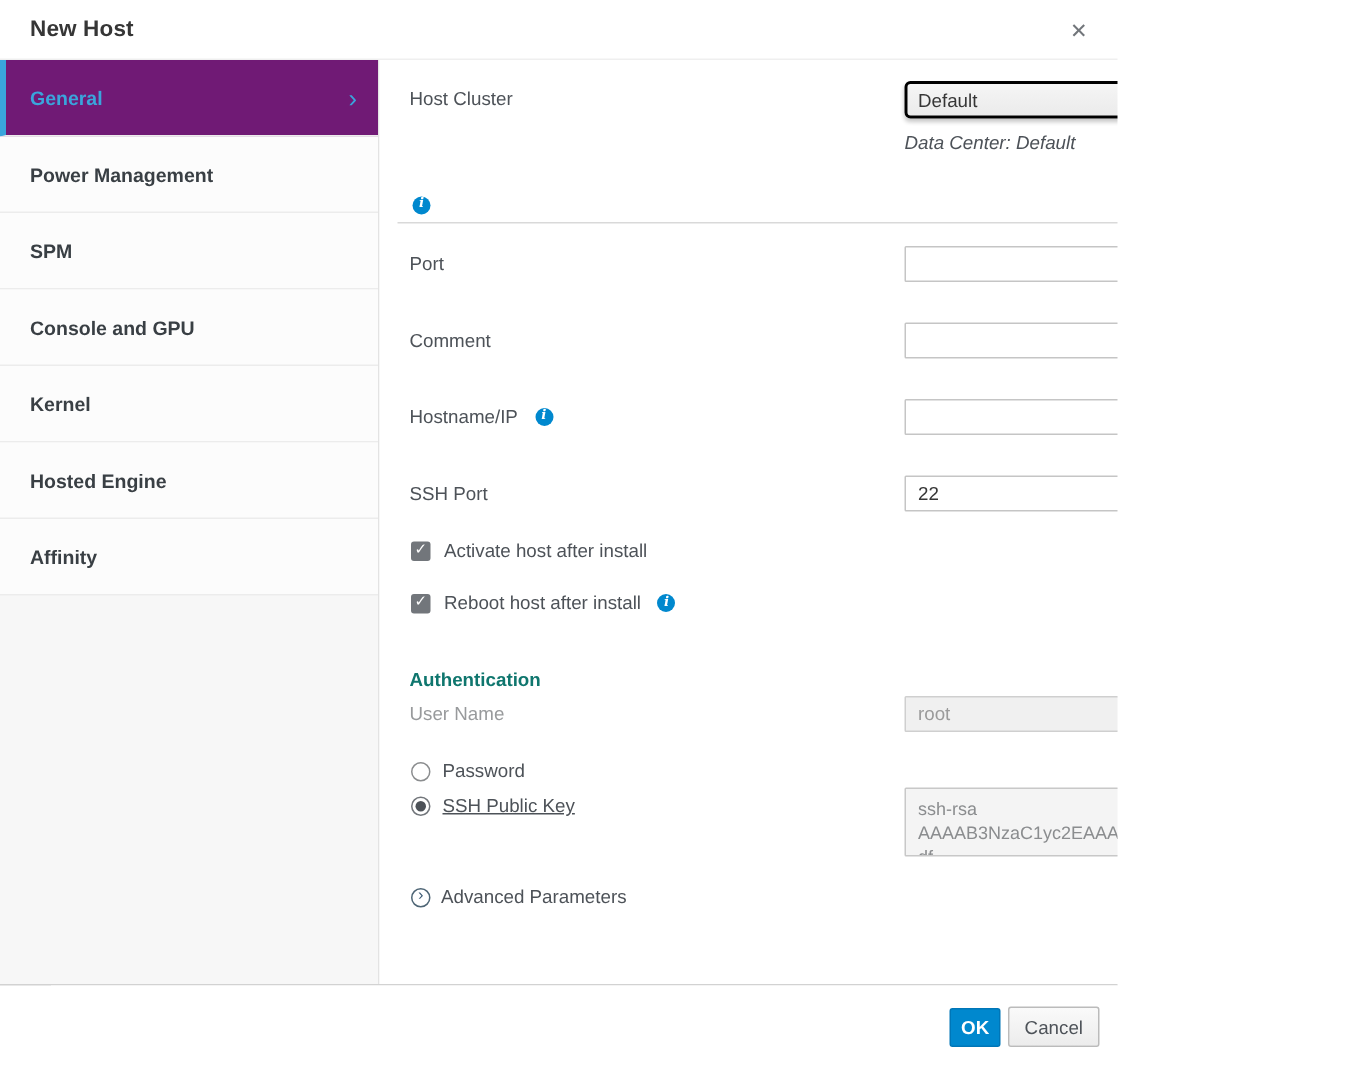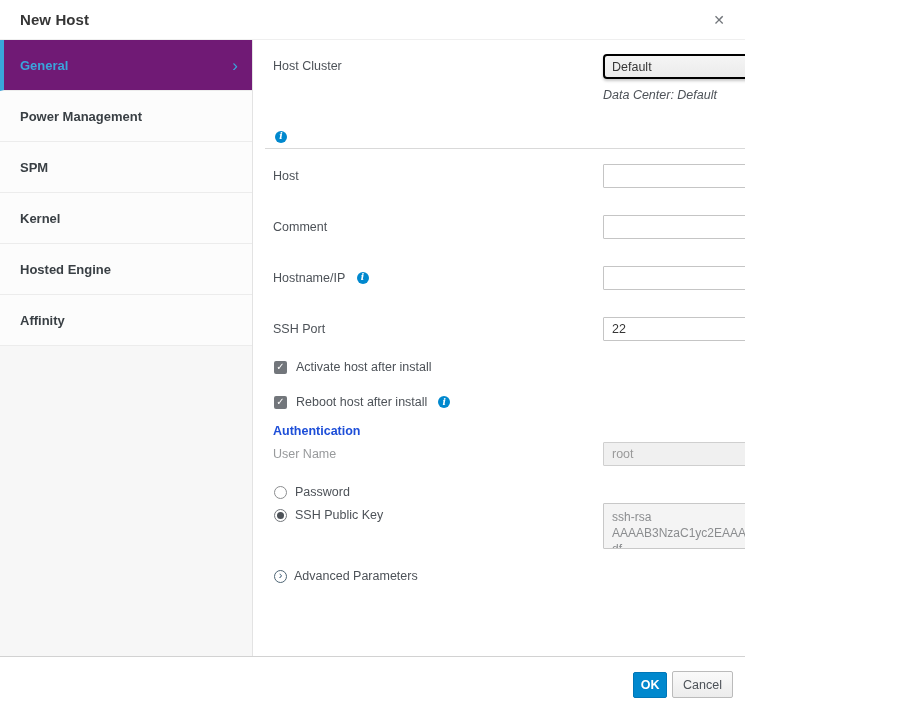--- a/index.html
+++ b/index.html
@@ -104,37 +104,37 @@
   .cb-row2 { margin-top:21px; }
   .checkbox {
     width:13px; height:13px; border-radius:2px;
     background:#72767b; color:#fff;
     display:inline-flex; align-items:center; justify-content:center;
     font-size:10px; line-height:1; flex:0 0 13px;
   }
   .cb-label { margin-left:9px; color:#4d5258; }
   .cb-row .info-icon { margin-left:11px; }
 
-  .auth-head { margin-top:15px; padding-left:20px; font-weight:700; color:#1d4ed8; }
+  .auth-head { margin-top:37px; padding-left:20px; font-weight:700; color:#0f766e; }
   .uname-row { margin-top:4px; }
   .lbl-dim { color:#989a9c; }
 
   .radio-row { margin-top:19px; display:flex; align-items:center; padding-left:21px; cursor:pointer;text-align:center; }
   .radio {
     width:13px; height:13px; border-radius:50%;
     border:1px solid #8b8d8f; background:#fff; flex:0 0 13px;
     display:inline-flex; align-items:center; justify-content:center;
   }
   .radio .dot { width:7px; height:7px; border-radius:50%; background:transparent; }
   .radio.selected { border-color:#72767b; }
   .radio.selected .dot { background:#4d5258; }
   .radio-label { margin-left:8px; color:#4d5258; }
 
   .ssh-row { margin-top:4px; display:flex; align-items:flex-start; padding:0 16px 0 21px; }
-  .ssh-left { width:329px; flex:0 0 329px; display:flex; align-items:flex-end; padding-top:5px; }
+  .ssh-left { width:329px; flex:0 0 329px; display:flex; align-items:flex-end; padding-top:5px;text-decoration:underline; }
 
   .ta-wrap { position:relative; width:290px; height:46px; }
   textarea.sshkey {
     width:290px; height:46px; resize:none;
     border:1px solid #c8c8c8; border-radius:1px;
     background:#f4f4f4; color:#8b8d8f;
     font-family:"Liberation Sans", sans-serif; font-size:12px; line-height:16px;
     padding:5px 17px 2px 8px; outline:none; overflow:hidden;
   }
   textarea.sshkey::placeholder { color:#8b8d8f; opacity:1; }
@@ -196,20 +196,23 @@
           <span>General</span>
           <span class="side-chevron">›</span>
         </div>
         <div class="side-item">
           <span>Power Management</span>
         </div>
         <div class="side-item">
           <span>SPM</span>
         </div>
         <div class="side-item">
+          <span>Console and GPU</span>
+        </div>
+        <div class="side-item">
           <span>Kernel</span>
         </div>
         <div class="side-item">
           <span>Hosted Engine</span>
         </div>
         <div class="side-item">
           <span>Affinity</span>
         </div>
       </div>
 
@@ -225,21 +228,21 @@
           <div class="dc-note">Data Center: Default</div>
         </div>
       </div>
 
       <div class="info-block">
         <span class="info-icon">i</span>
       </div>
       <hr class="divider">
 
       <div class="row frow-first">
-        <div class="lbl">Host</div>
+        <div class="lbl">Port</div>
         <div class="fld">
           <input class="txt" type="text" value="" style="">
         </div>
       </div>
 
       <div class="row frow">
         <div class="lbl">Comment</div>
         <div class="fld">
           <input class="txt" type="text" value="" style="">
         </div>

